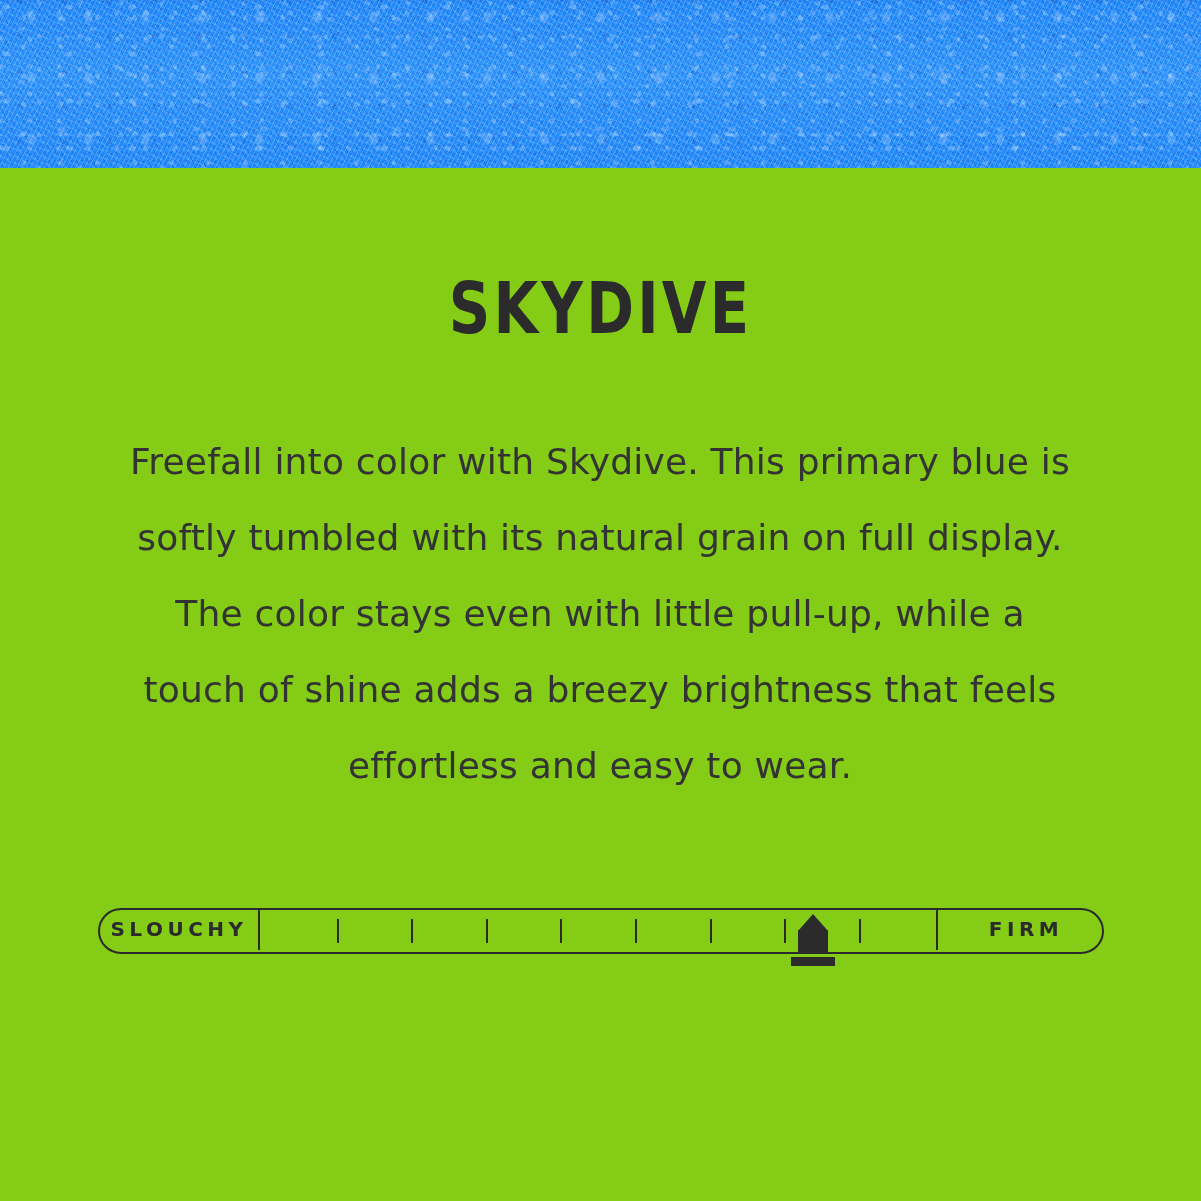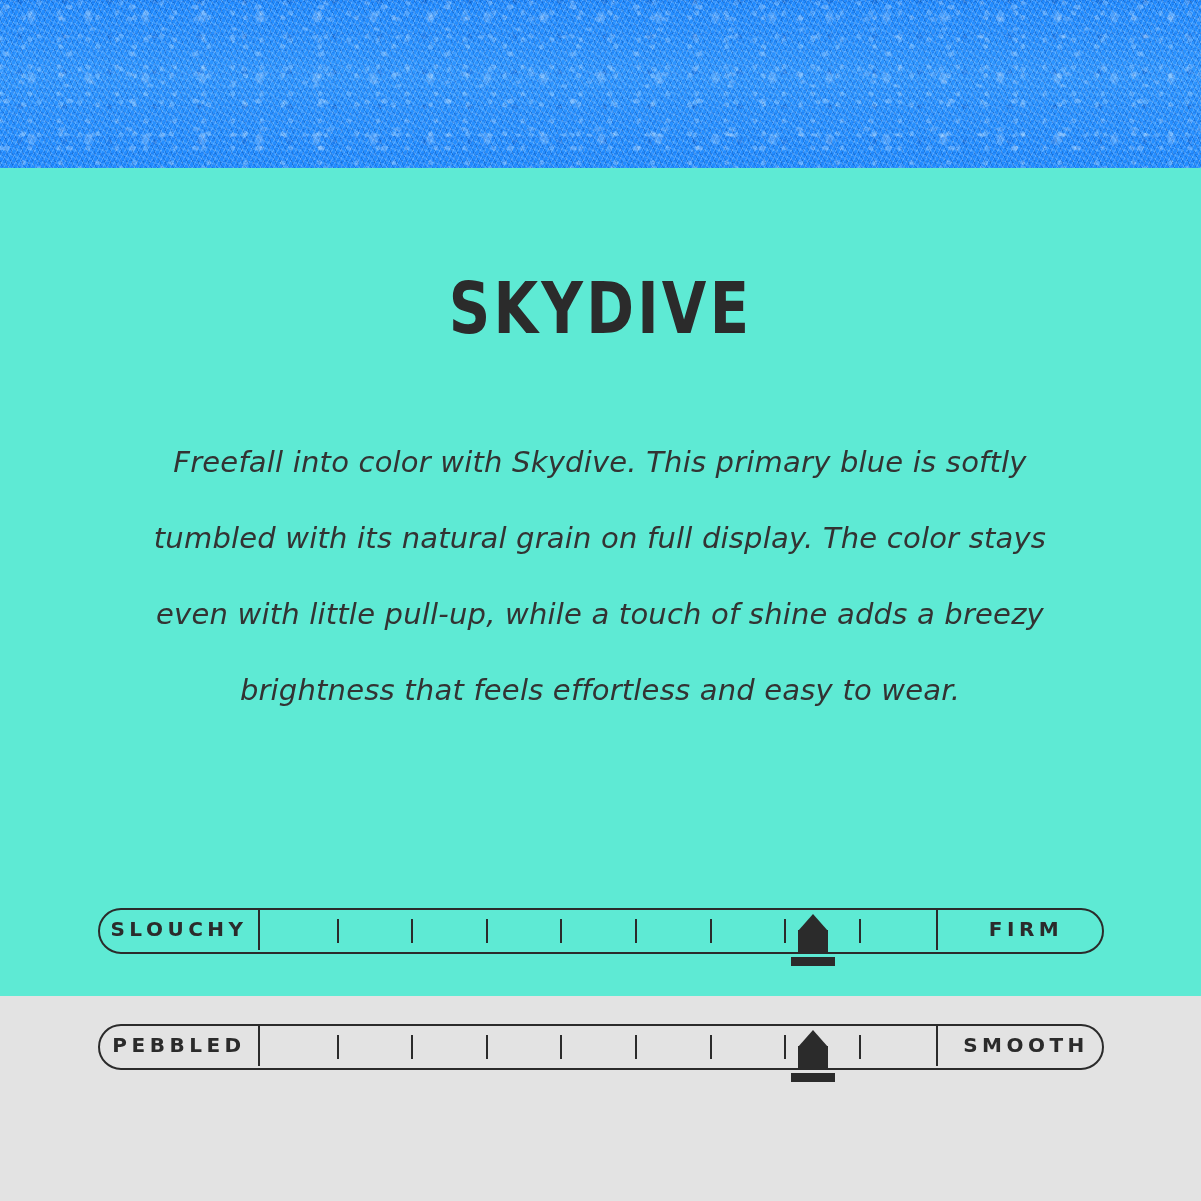--- a/index.html
+++ b/index.html
@@ -9,22 +9,22 @@
   body {
     width: 1201px;
     height: 1201px;
     background: #e3e3e3;
     font-family: "Liberation Sans", sans-serif;
     overflow: hidden;
   }
   .card {
     position: relative;
     width: 1201px;
-    height: 996px;
-    background: #5eead4;
+    height: 1201px;
+    background: #84cc16;
     box-sizing: border-box;
   }
 
   
   .swatch {
     position: absolute;
     left: 0;
     top: 0;
     width: 1201px;
     height: 168px;
@@ -79,25 +79,24 @@
 
   
   .desc {
     position: absolute;
     top: 424px;
     left: 120px;
     width: 960px;
     text-align: center;
     font-family: "DejaVu Sans", sans-serif;
     font-weight: 400;
-    font-size: 29px;
+    font-size: 36px;
     line-height: 76px;
     color: #333333;
     letter-spacing: 0.2px;
-    font-style: italic;
   }
 
   
   .sliders {
     position: absolute;
     left: 98px;
     top: 908px;
     width: 1006px;
   }
   .slider-row {
@@ -219,35 +218,15 @@
         <div class="tick" style="left:77.7%"></div>
         <div class="tick" style="left:88.8%"></div>
       </div>
       <div class="marker" style="left:693px">
         <div class="house"></div>
         <div class="body"></div>
         <div class="base"></div>
       </div>
     </div>
 
-    <div class="slider-row">
-      <div class="slider-track"></div>
-      <div class="cap cap-left">PEBBLED</div>
-      <div class="cap cap-right">SMOOTH</div>
-      <div class="ticks">
-        <div class="tick" style="left:11.1%"></div>
-        <div class="tick" style="left:22.2%"></div>
-        <div class="tick" style="left:33.3%"></div>
-        <div class="tick" style="left:44.4%"></div>
-        <div class="tick" style="left:55.5%"></div>
-        <div class="tick" style="left:66.6%"></div>
-        <div class="tick" style="left:77.7%"></div>
-        <div class="tick" style="left:88.8%"></div>
-      </div>
-      <div class="marker" style="left:693px">
-        <div class="house"></div>
-        <div class="body"></div>
-        <div class="base"></div>
-      </div>
-    </div>
 
   </div>
 </div>
 
 </body></html>

